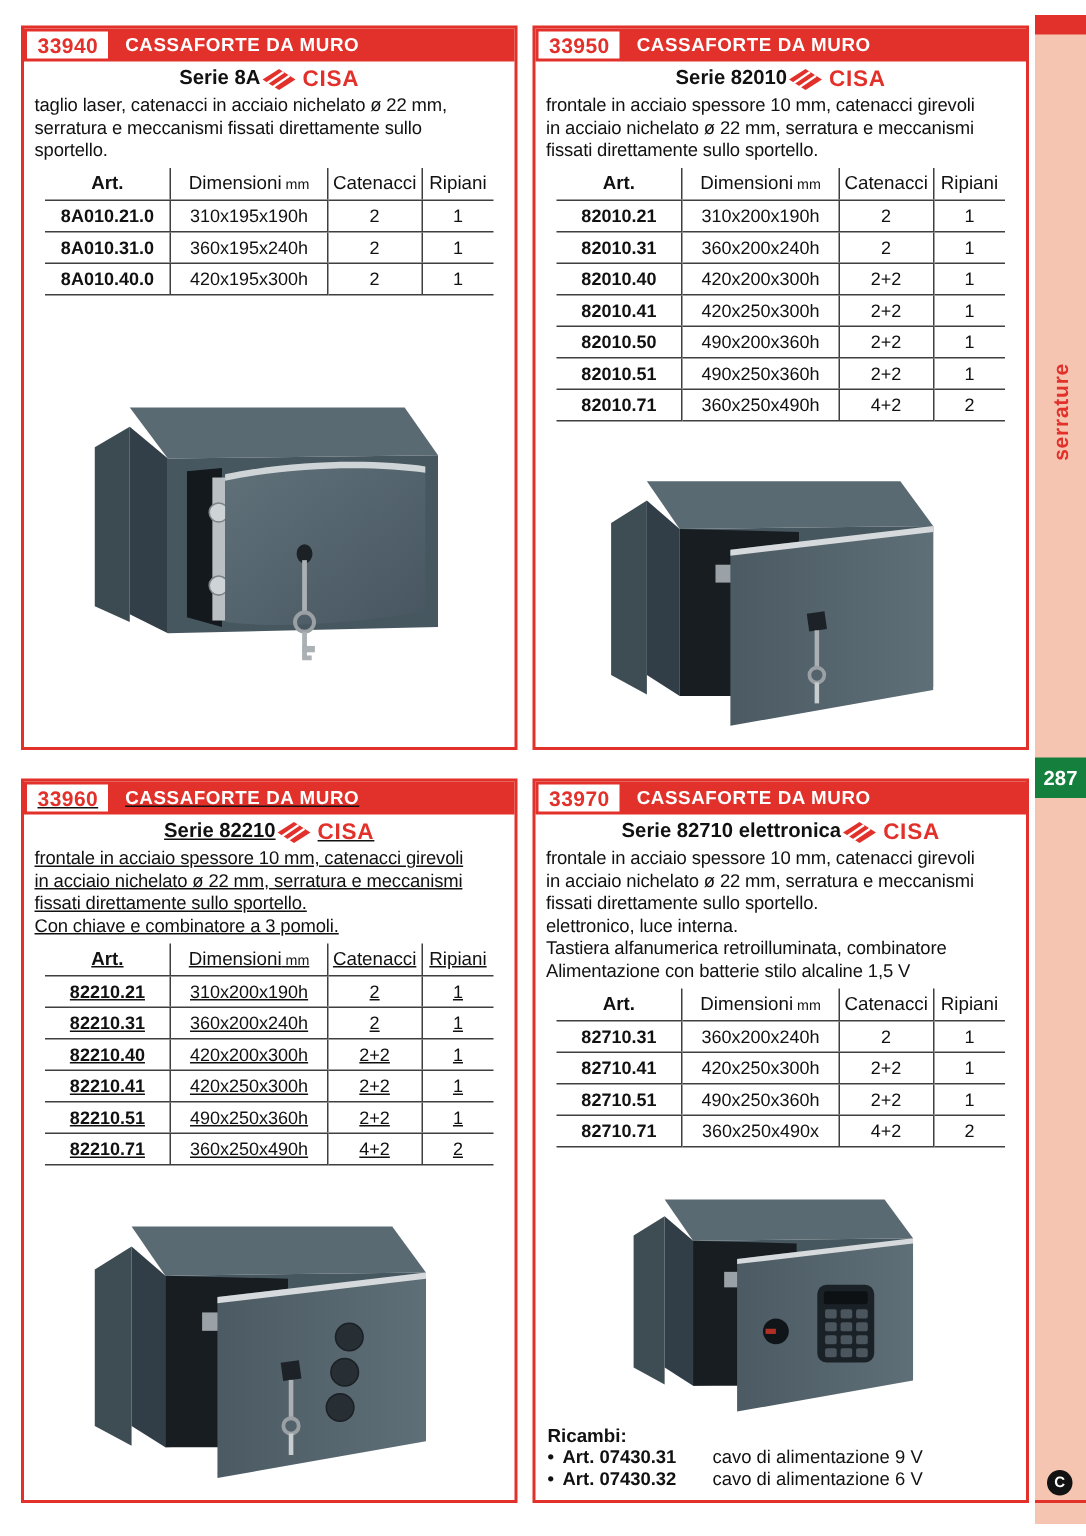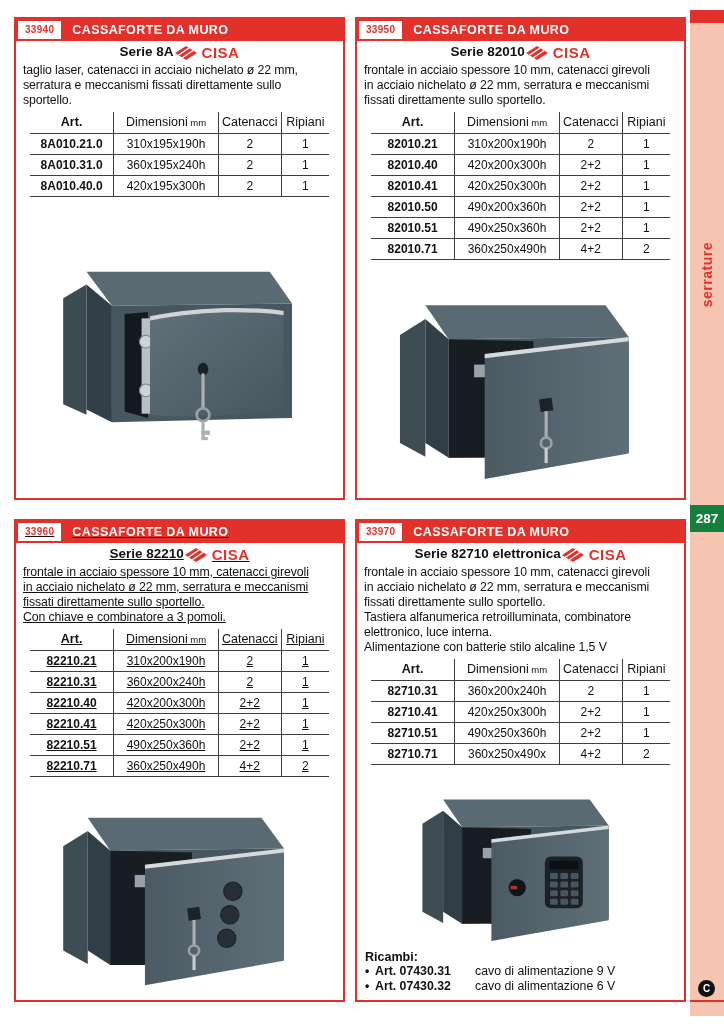--- a/index.html
+++ b/index.html
@@ -9,21 +9,21 @@
 
   
   .panel { position:absolute; width:331px; height:483px; border:2px solid #e2312b; background:#fff;
            display:flex; flex-direction:column; }
   .panel.p1 { left:14px;  top:17px; }
   .panel.p2 { left:355px; top:17px; }
   .panel.p3 { left:14px;  top:519px;text-decoration:underline; }
   .panel.p4 { left:355px; top:519px; }
 
   .bar { height:22px; background:#e2312b; display:flex; align-items:center; flex:0 0 auto; }
-  .code { background:#fff; color:#e2312b; font-weight:bold; font-size:10px; letter-spacing:.3px;
+  .code { background:#fff; color:#e2312b; font-weight:bold; font-size:14px; letter-spacing:.3px;
           padding:0 7px; margin-left:2px; height:18px; line-height:18px; }
   .bar-title { color:#fff; font-weight:bold; font-size:12.5px; letter-spacing:.4px; margin-left:11px; }
 
   .pbody { flex:1; display:flex; flex-direction:column; padding:3px 7px 4px 7px; min-height:0; }
   .series-row { display:flex; justify-content:center; align-items:flex-start; height:18px; }
   .series { font-size:13.5px; font-weight:bold; }
   .brand { display:flex; align-items:center; gap:4px; }
   .brand-name { color:#e2312b; font-weight:bold; font-size:15px; letter-spacing:.5px; }
 
   .desc { margin-top:1px; }
@@ -179,20 +179,26 @@
               <th class="col-art">Art.</th>
               <th>Dimensioni<span class="unit"> mm</span></th>
               <th>Catenacci</th>
               <th>Ripiani</th>
             </tr>
           </thead>
         <tbody>
             <tr>
               <td class="art">82010.21</td>
               <td>310x200x190h</td>
+              <td>2</td>
+              <td>1</td>
+            </tr>
+            <tr>
+              <td class="art">82010.31</td>
+              <td>360x200x240h</td>
               <td>2</td>
               <td>1</td>
             </tr>
             <tr>
               <td class="art">82010.40</td>
               <td>420x200x300h</td>
               <td>2+2</td>
               <td>1</td>
             </tr>
             <tr>
@@ -363,22 +369,22 @@
             <line x1="4" y1="10.5" x2="15" y2="3" stroke="#fff" stroke-width="1.5"></line>
             <line x1="8" y1="13" x2="19" y2="5.5" stroke="#fff" stroke-width="1.5"></line>
           </svg>
           <span class="brand-name">CISA</span>
         </div>
       </div>
       <div class="desc">
           <div class="desc-line">frontale in acciaio spessore 10 mm, catenacci girevoli</div>
           <div class="desc-line">in acciaio nichelato ø 22 mm, serratura e meccanismi</div>
           <div class="desc-line">fissati direttamente sullo sportello.</div>
+          <div class="desc-line">elettronico, luce interna.</div>
           <div class="desc-line">Tastiera alfanumerica retroilluminata, combinatore</div>
-          <div class="desc-line">elettronico, luce interna.</div>
           <div class="desc-line">Alimentazione con batterie stilo alcaline 1,5 V</div>
         </div>
       <table class="spec">
         <thead>
             <tr>
               <th class="col-art">Art.</th>
               <th>Dimensioni<span class="unit"> mm</span></th>
               <th>Catenacci</th>
               <th>Ripiani</th>
             </tr>

